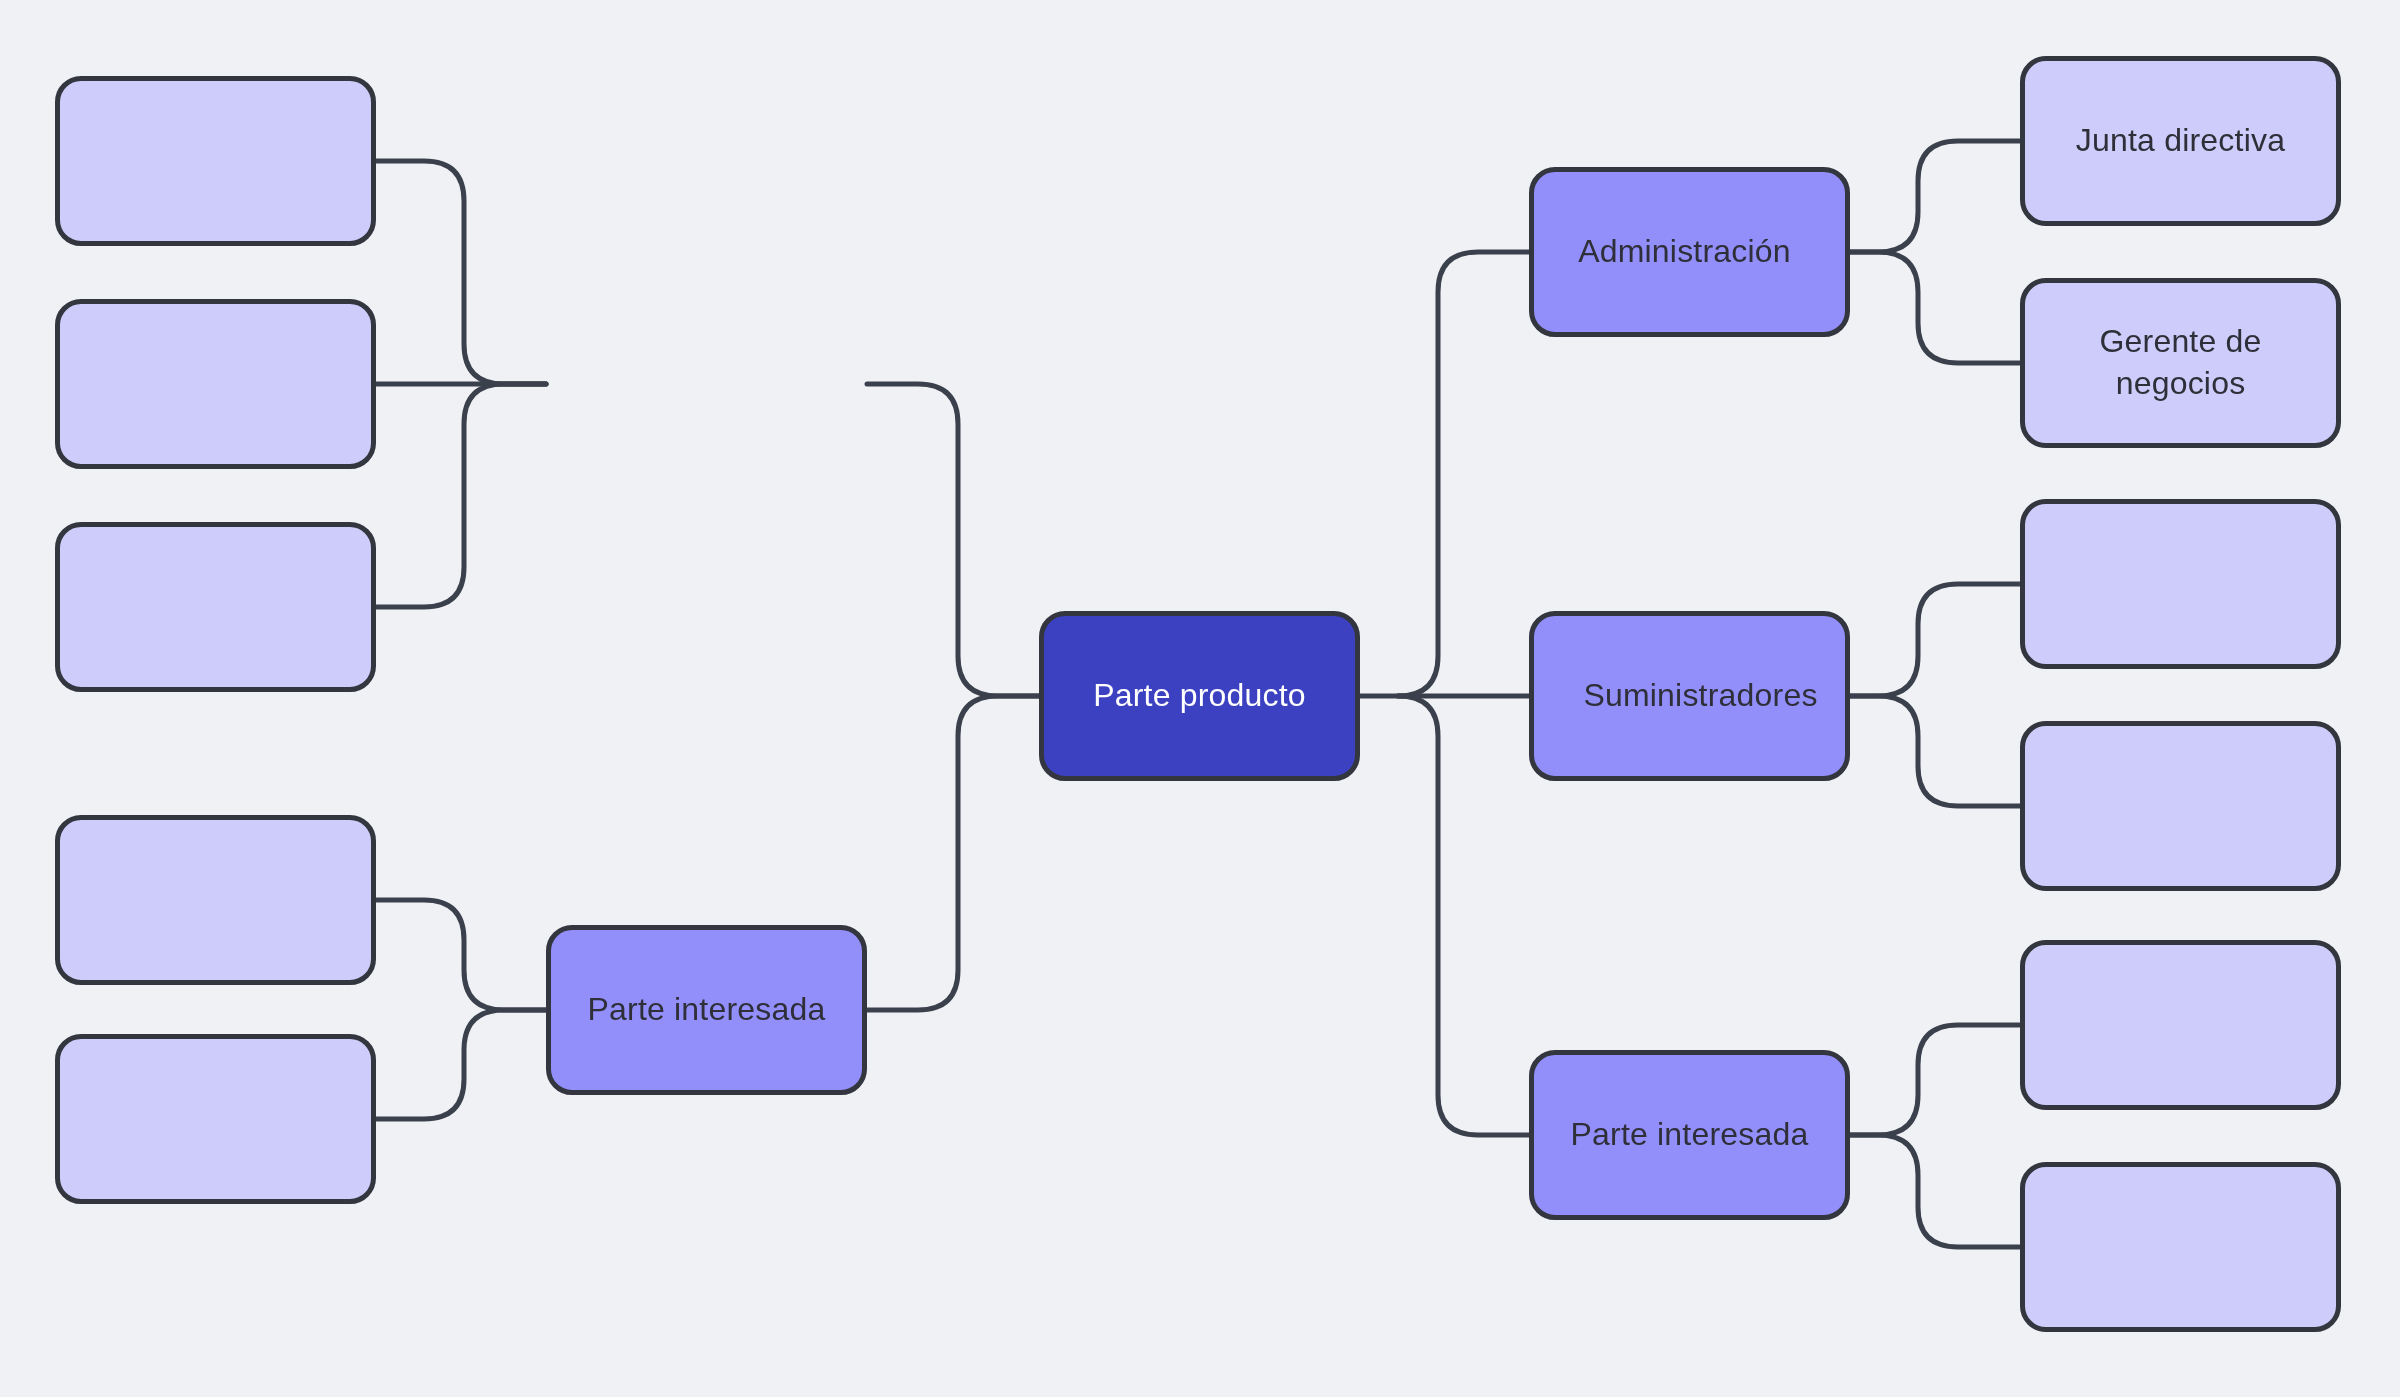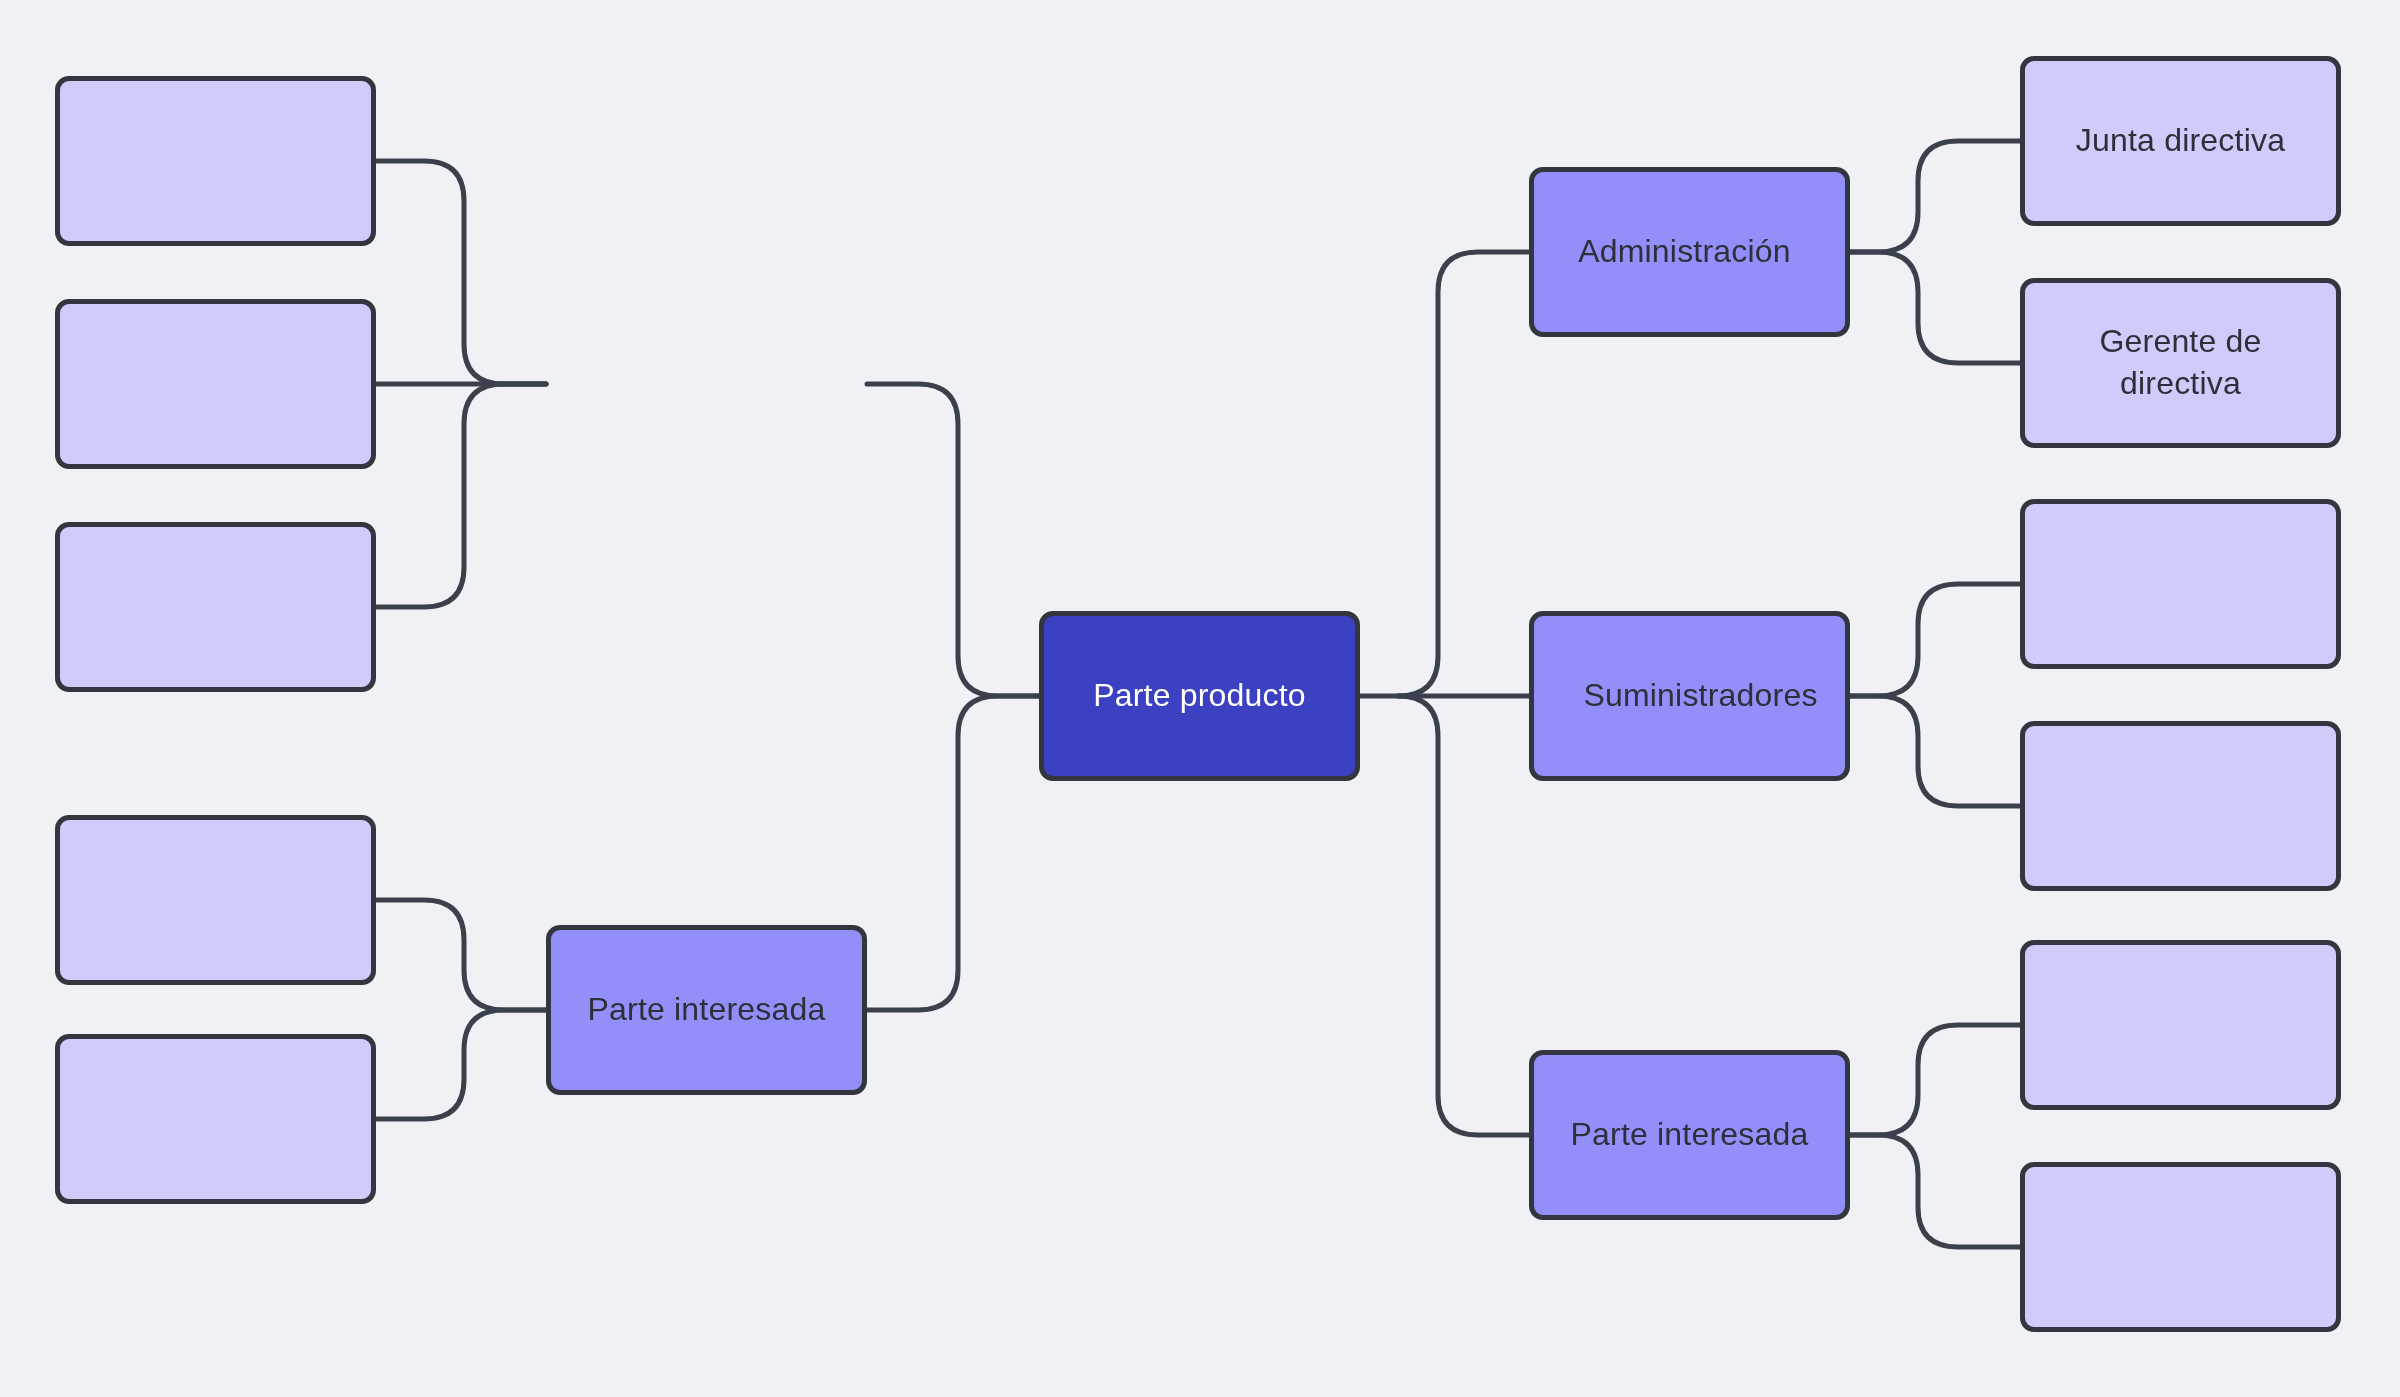--- a/index.html
+++ b/index.html
@@ -28,21 +28,21 @@
     stroke: var(--connector, #3a414d);
     stroke-width: 5;
     stroke-linecap: round;
   }
   .node {
     position: absolute;
     width: 321px;
     height: 170px;
     box-sizing: border-box;
     border: 5px solid var(--node-border, #33363f);
-    border-radius: 14px;
+    border-radius: 26px;
     display: flex;
     align-items: center;
     justify-content: center;
     text-align: center;
     padding: 0 26px;
     font-size: 32px;
     line-height: 1.3;
     letter-spacing: 0.2px;
     color: var(--text-dark, #2e2f38);
     cursor: pointer;
@@ -114,21 +114,21 @@
     <span class="node__label">Suministradores</span>
   </div>
   <div class="node node--mid" style="left:1529px; top:1050px;">
     <span class="node__label">Parte interesada</span>
   </div>
 
   <div class="node node--light" style="left:2020px; top:56px;">
     <span class="node__label">Junta directiva</span>
   </div>
   <div class="node node--light" style="left:2020px; top:278px;">
-    <span class="node__label">Gerente de directiva</span>
+    <span class="node__label">Gerente de negocios</span>
   </div>
   <div class="node node--light" style="left:2020px; top:499px;">
     <span class="node__label"></span>
   </div>
   <div class="node node--light" style="left:2020px; top:721px;">
     <span class="node__label"></span>
   </div>
   <div class="node node--light" style="left:2020px; top:940px;">
     <span class="node__label"></span>
   </div>

